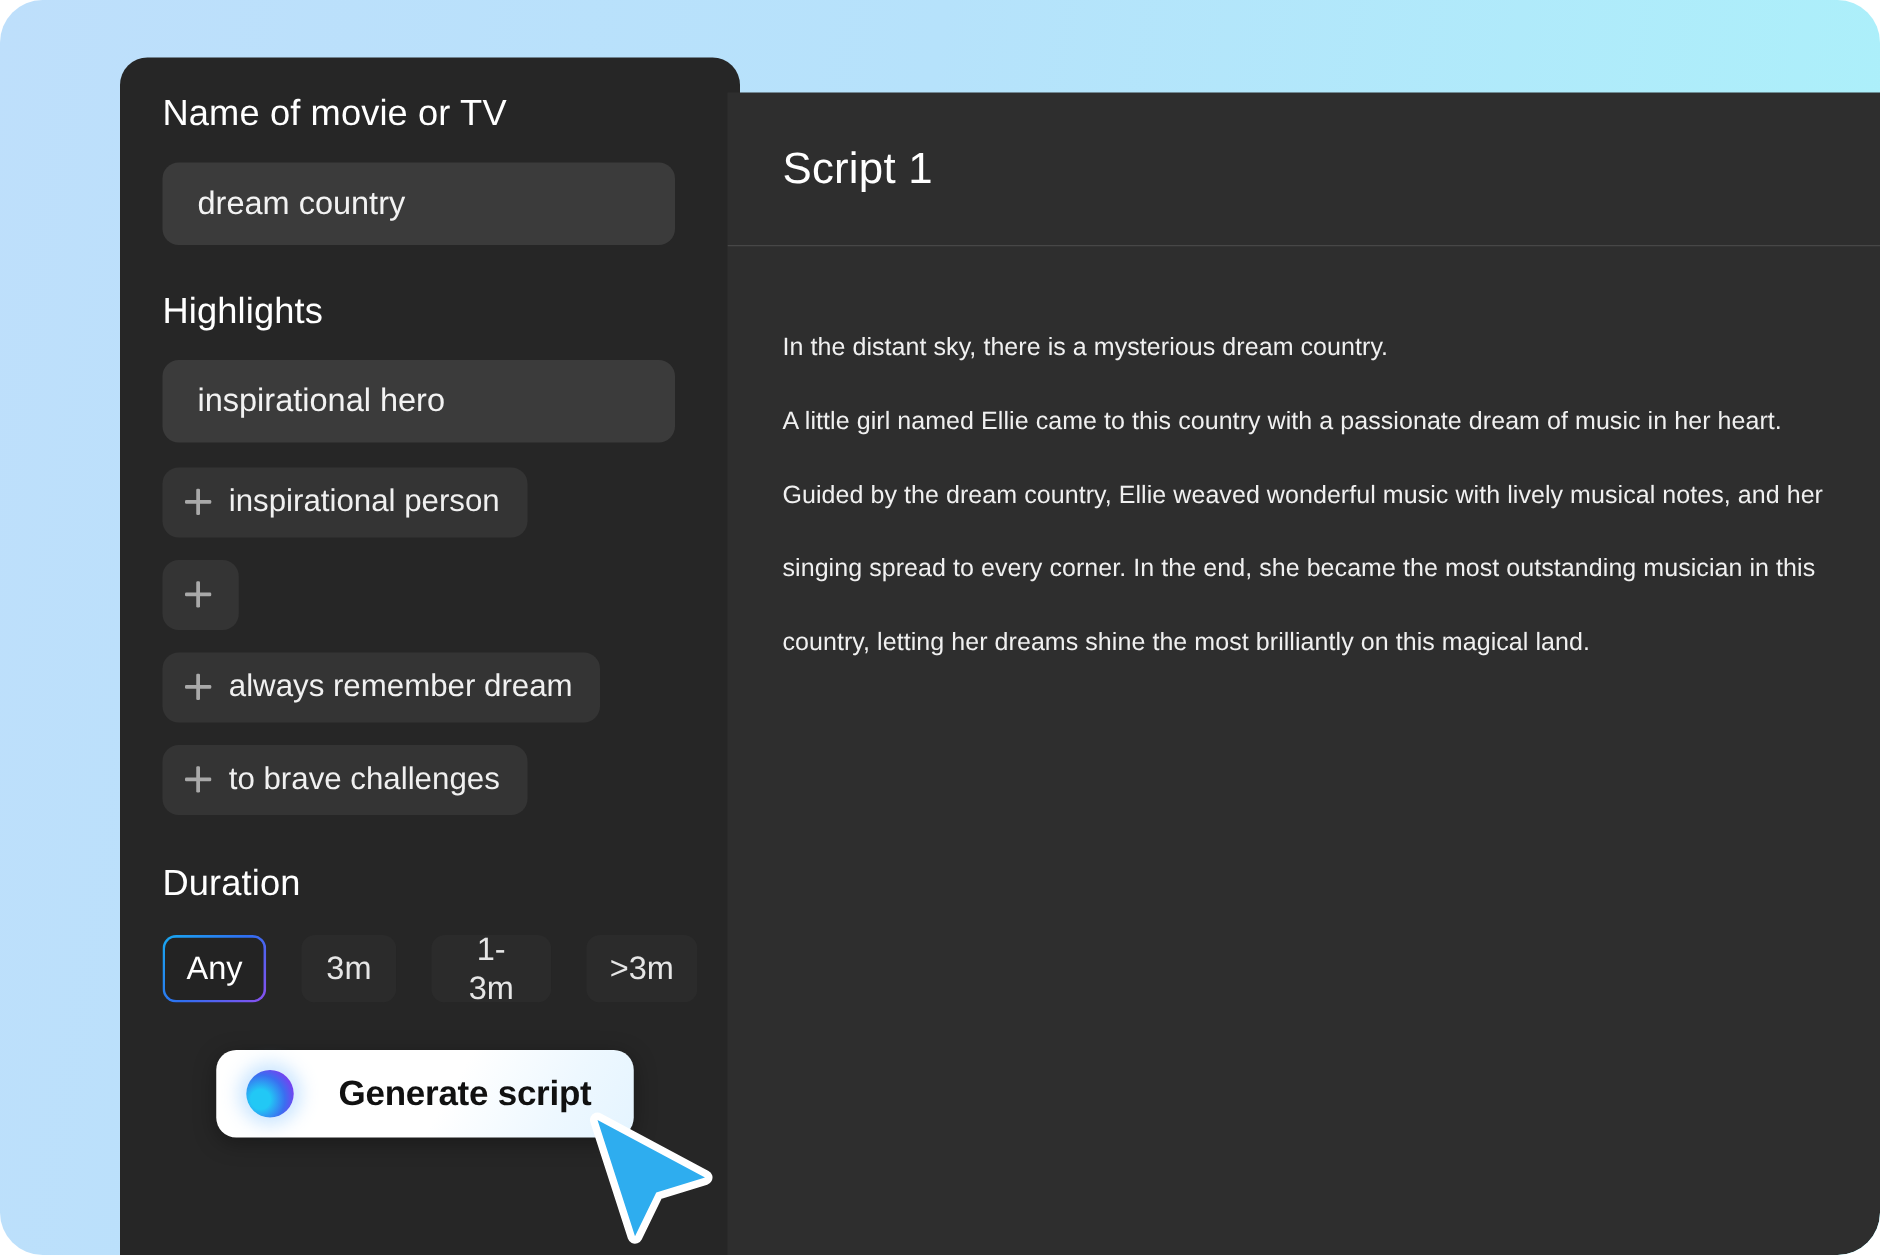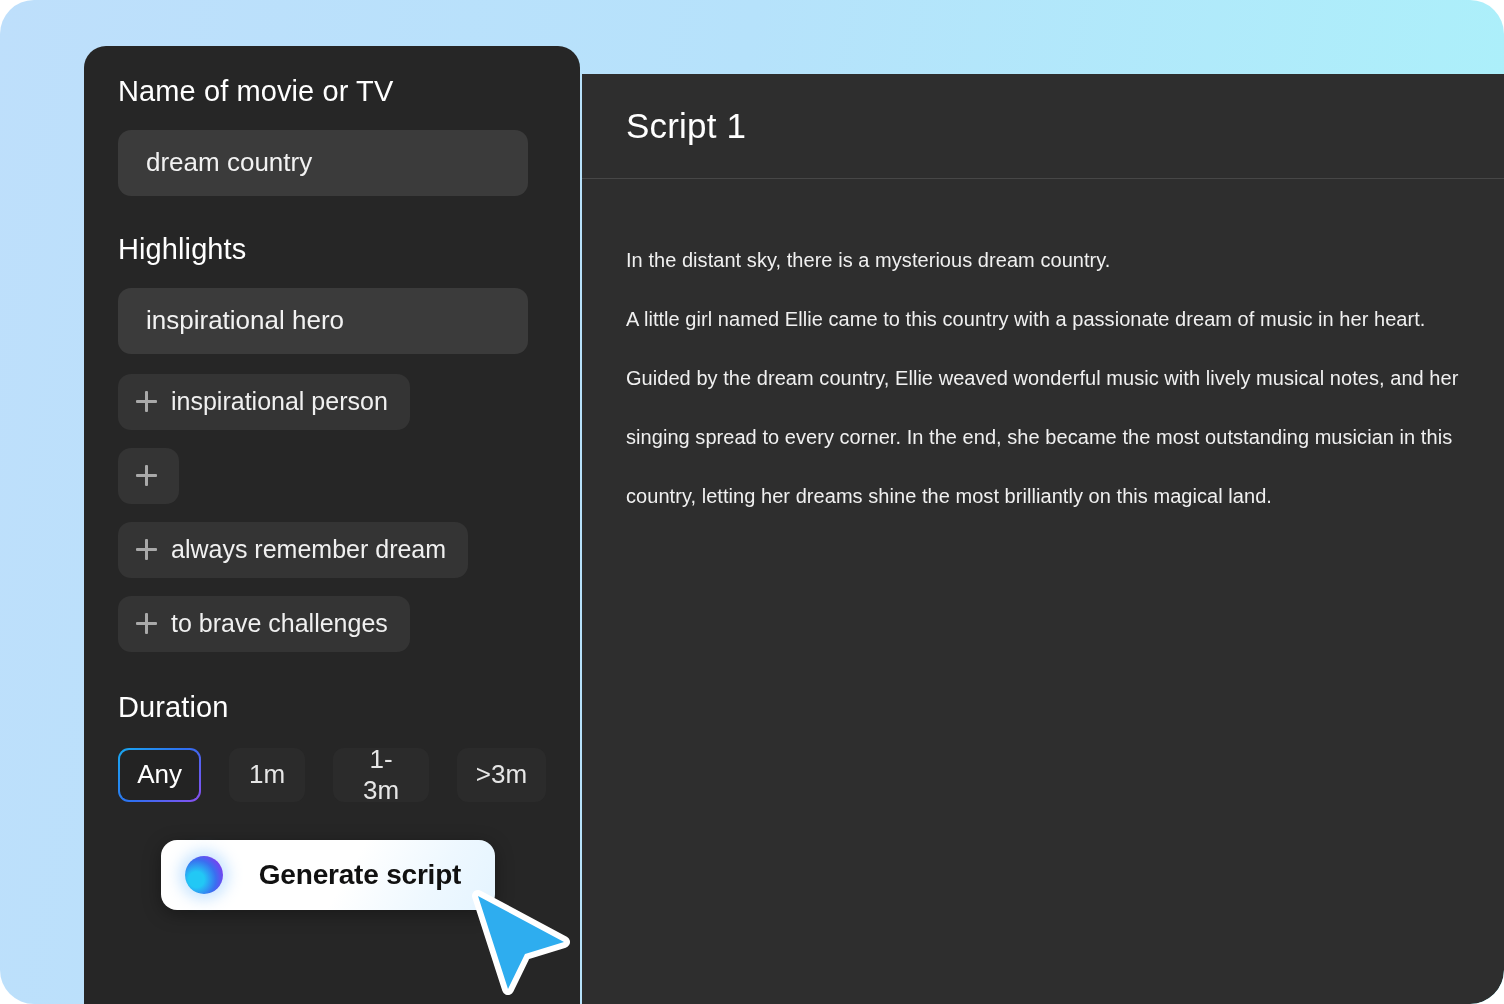--- a/index.html
+++ b/index.html
@@ -16,21 +16,21 @@
     width: 1504px;
     height: 1004px;
     background: linear-gradient(100deg, #bedffb 0%, #b6e2fb 45%, #aaf2fa 100%);
     border-radius: 34px;
     overflow: hidden;
   }
 
   
   #left-panel {
     position: absolute;
-    left: 84px;
+    left: 96px;
     top: 46px;
     width: 496px;
     height: 958px;
     background: #262626;
     border-radius: 22px 22px 0 0;
     box-sizing: border-box;
     padding: 30px 34px 0 34px;
   }
 
   .field-label {
@@ -190,21 +190,21 @@
     left: 582px;
     top: 74px;
     width: 922px;
     height: 930px;
     background: #2e2e2e;
     border-radius: 0 0 34px 0;
     overflow: hidden;
   }
 
   #script-header {
-    height: 105px;
+    height: 123px;
     display: flex;
     align-items: center;
     padding-left: 44px;
     box-sizing: border-box;
     border-bottom: 1px solid #474747;
   }
 
   #script-title {
     color: #ffffff;
     font-size: 35px;
@@ -254,21 +254,21 @@
       <button class="chip">
         <span class="plus-icon"></span>
         <span>to brave challenges</span>
       </button>
     </div>
 
     <div class="field-label label-duration">Duration</div>
 
     <div class="duration-row">
       <button class="duration-btn selected">Any</button>
-      <button class="duration-btn">1m</button>
+      <button class="duration-btn">3m</button>
       <button class="duration-btn">1-3m</button>
       <button class="duration-btn">&gt;3m</button>
     </div>
 
     <div class="generate-wrap">
       <button id="generate-script-button">
         <span class="orb-icon"></span>
         <span id="generate-script-label">Generate script</span>
       </button>
     </div>

